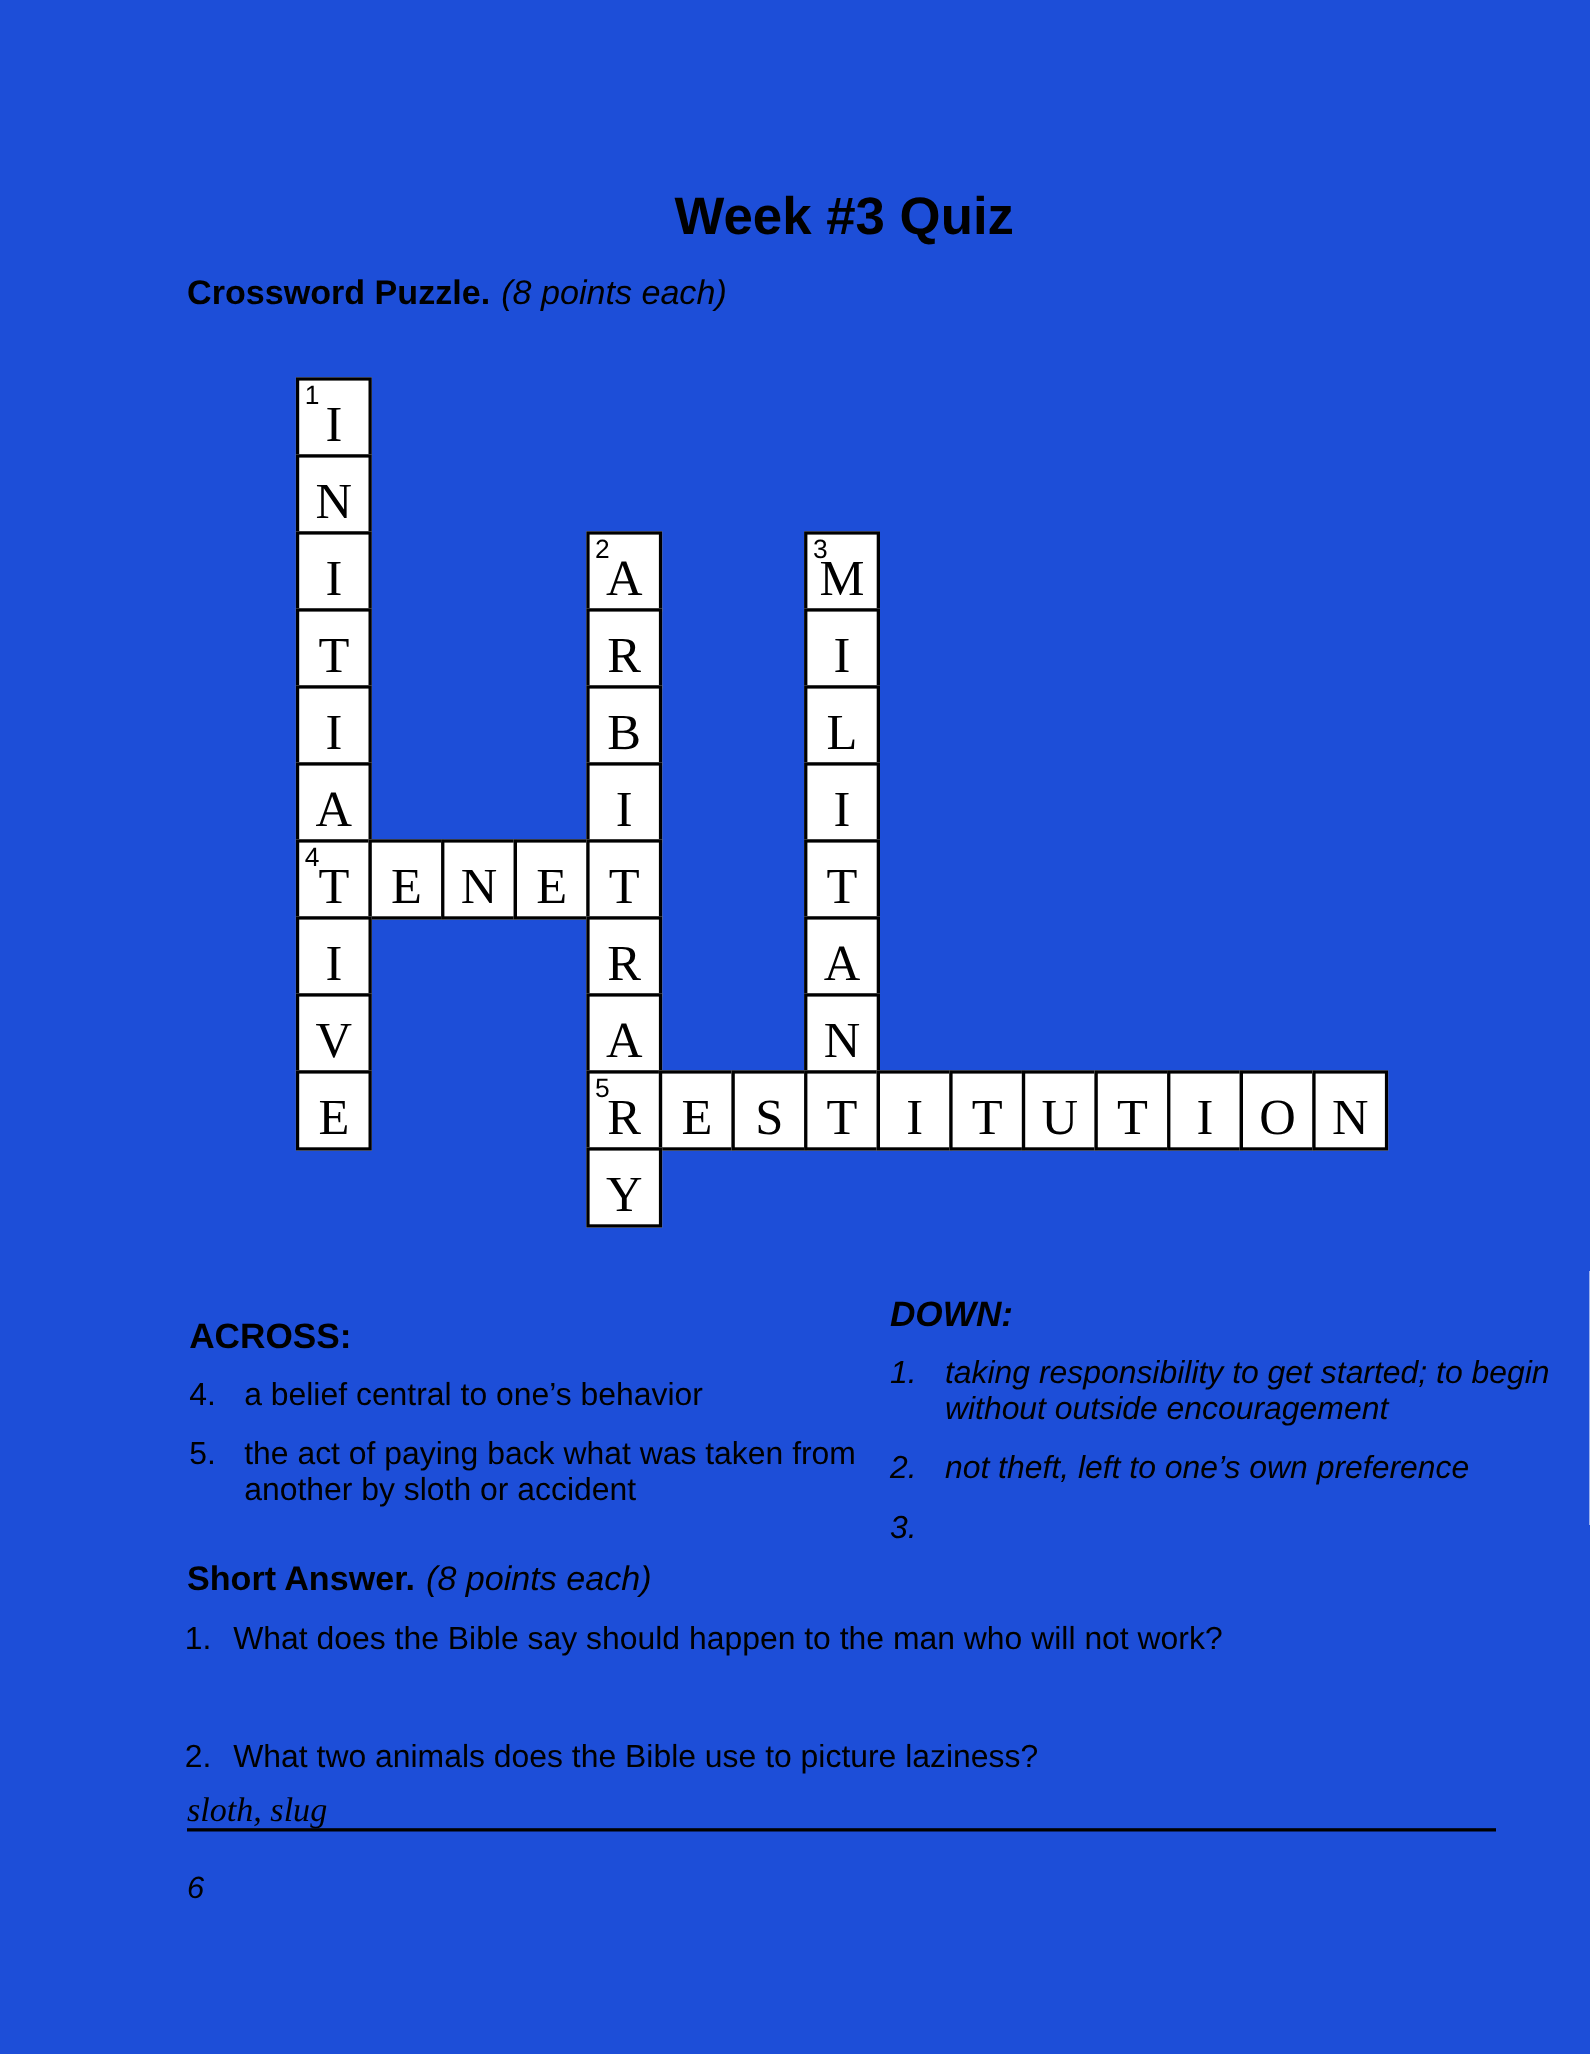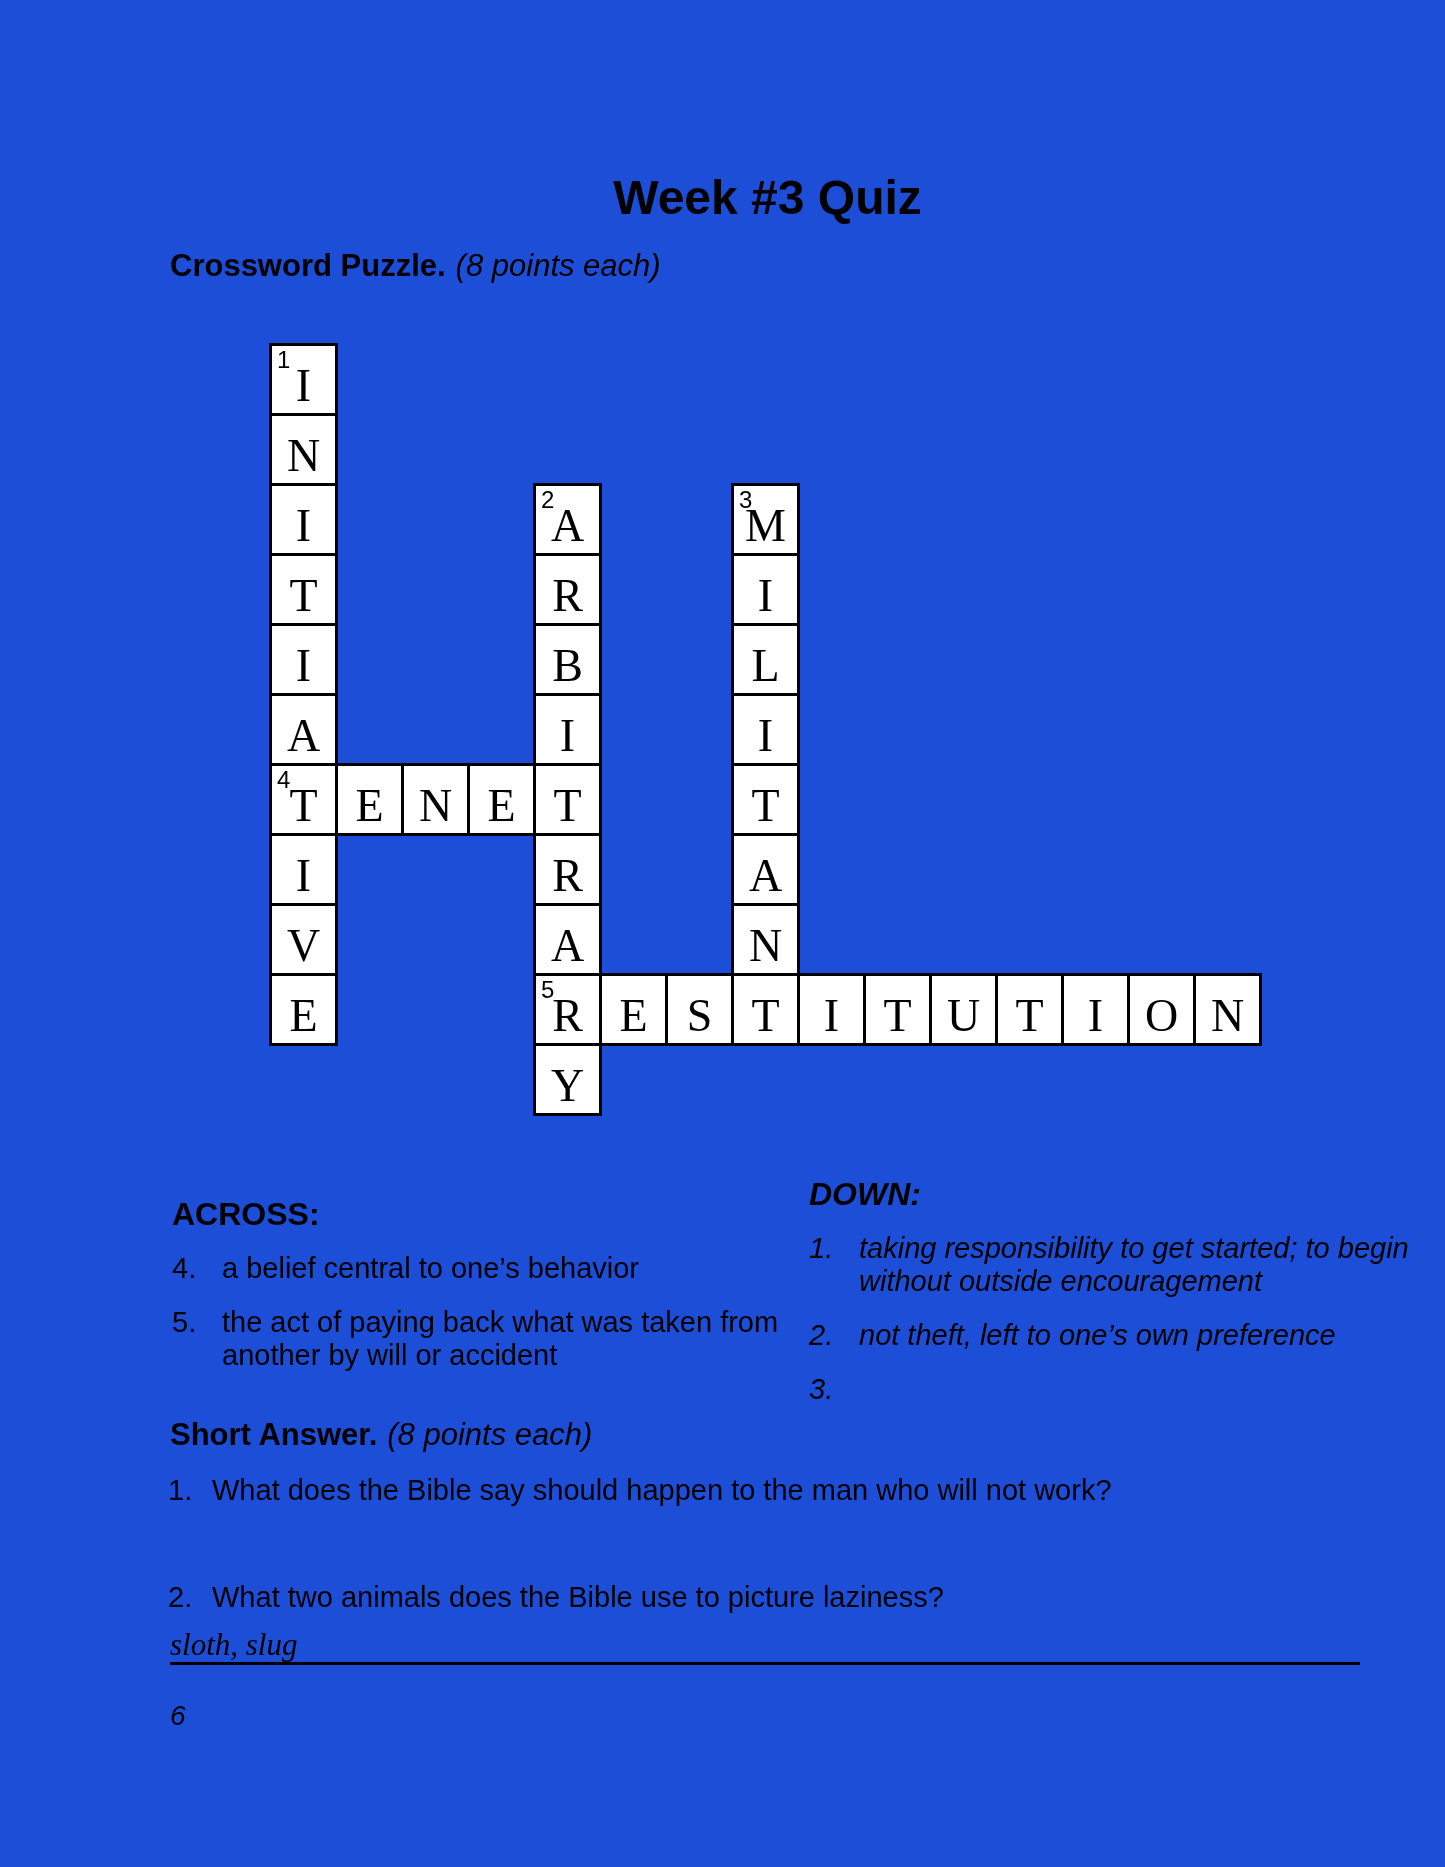--- a/index.html
+++ b/index.html
@@ -198,21 +198,21 @@
     <div class="clue">
       <div class="cnum">4.</div>
       <div class="ctext">
         <div>a belief central to one’s behavior</div>
       </div>
     </div>
     <div class="clue">
       <div class="cnum">5.</div>
       <div class="ctext">
         <div>the act of paying back what was taken from</div>
-        <div>another by will or accident</div>
+        <div>another by sloth or accident</div>
       </div>
     </div>
   </div>
 
   <div class="clues" id="down-col">
     <div class="head">DOWN:</div>
     <div class="clue">
       <div class="cnum">1.</div>
       <div class="ctext">
         <div>taking responsibility to get started; to begin</div>

